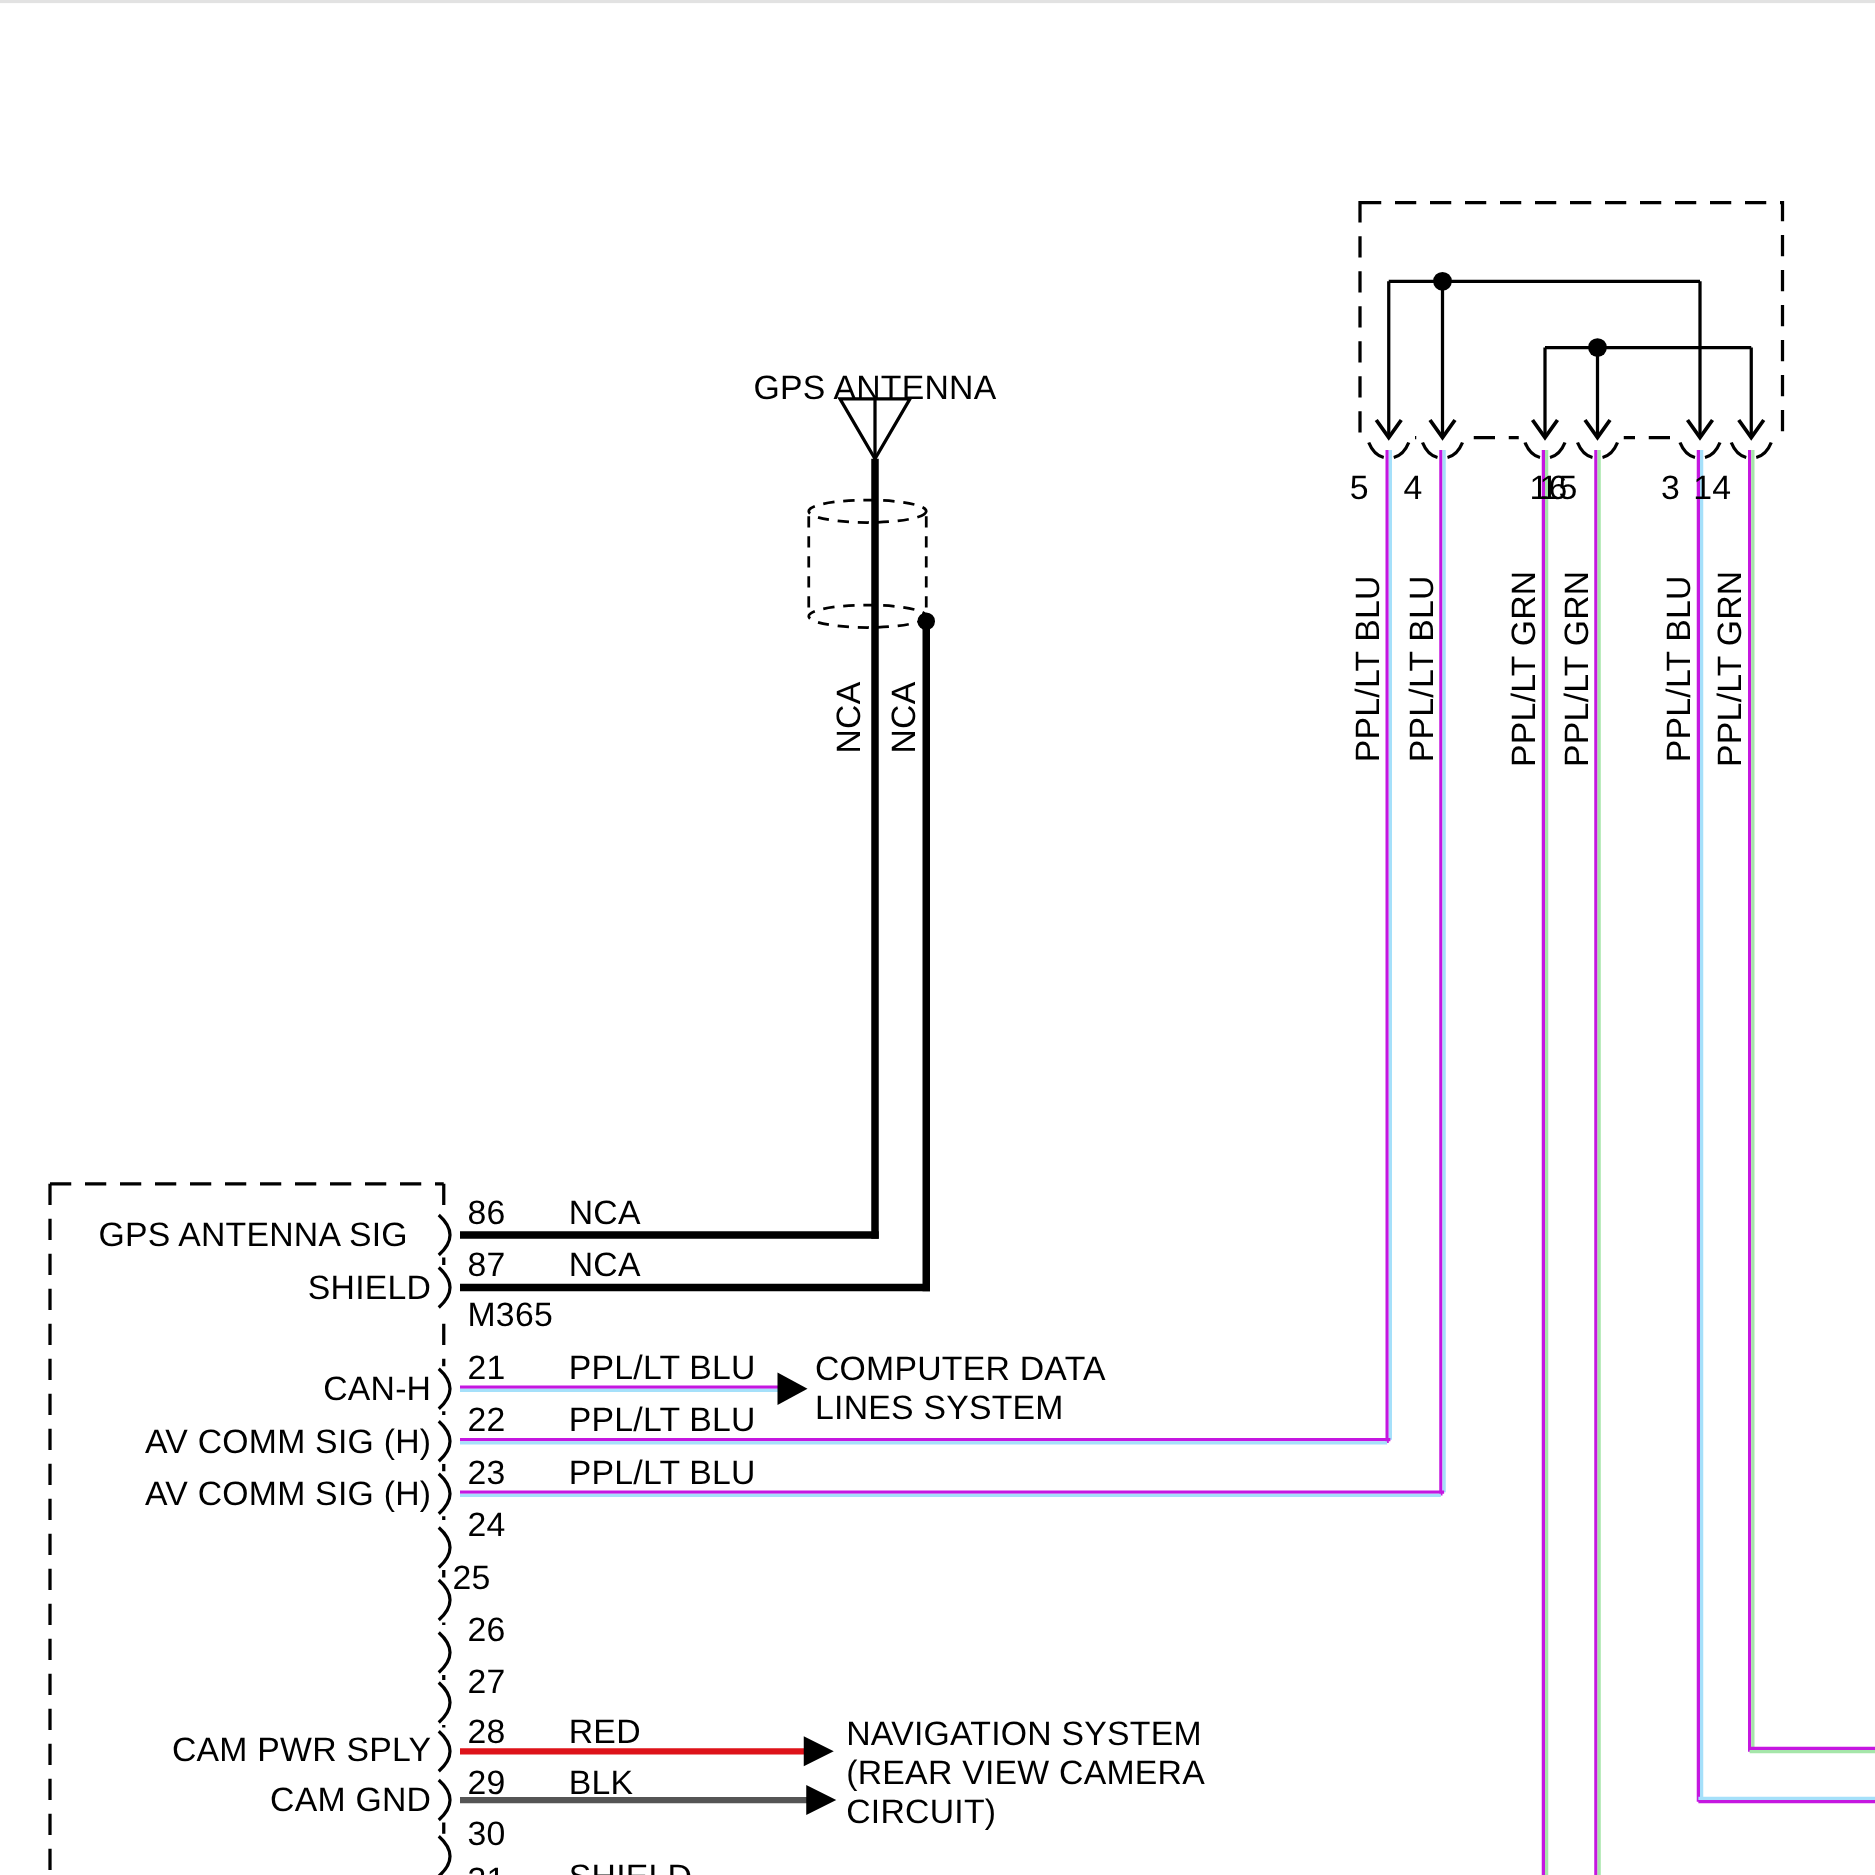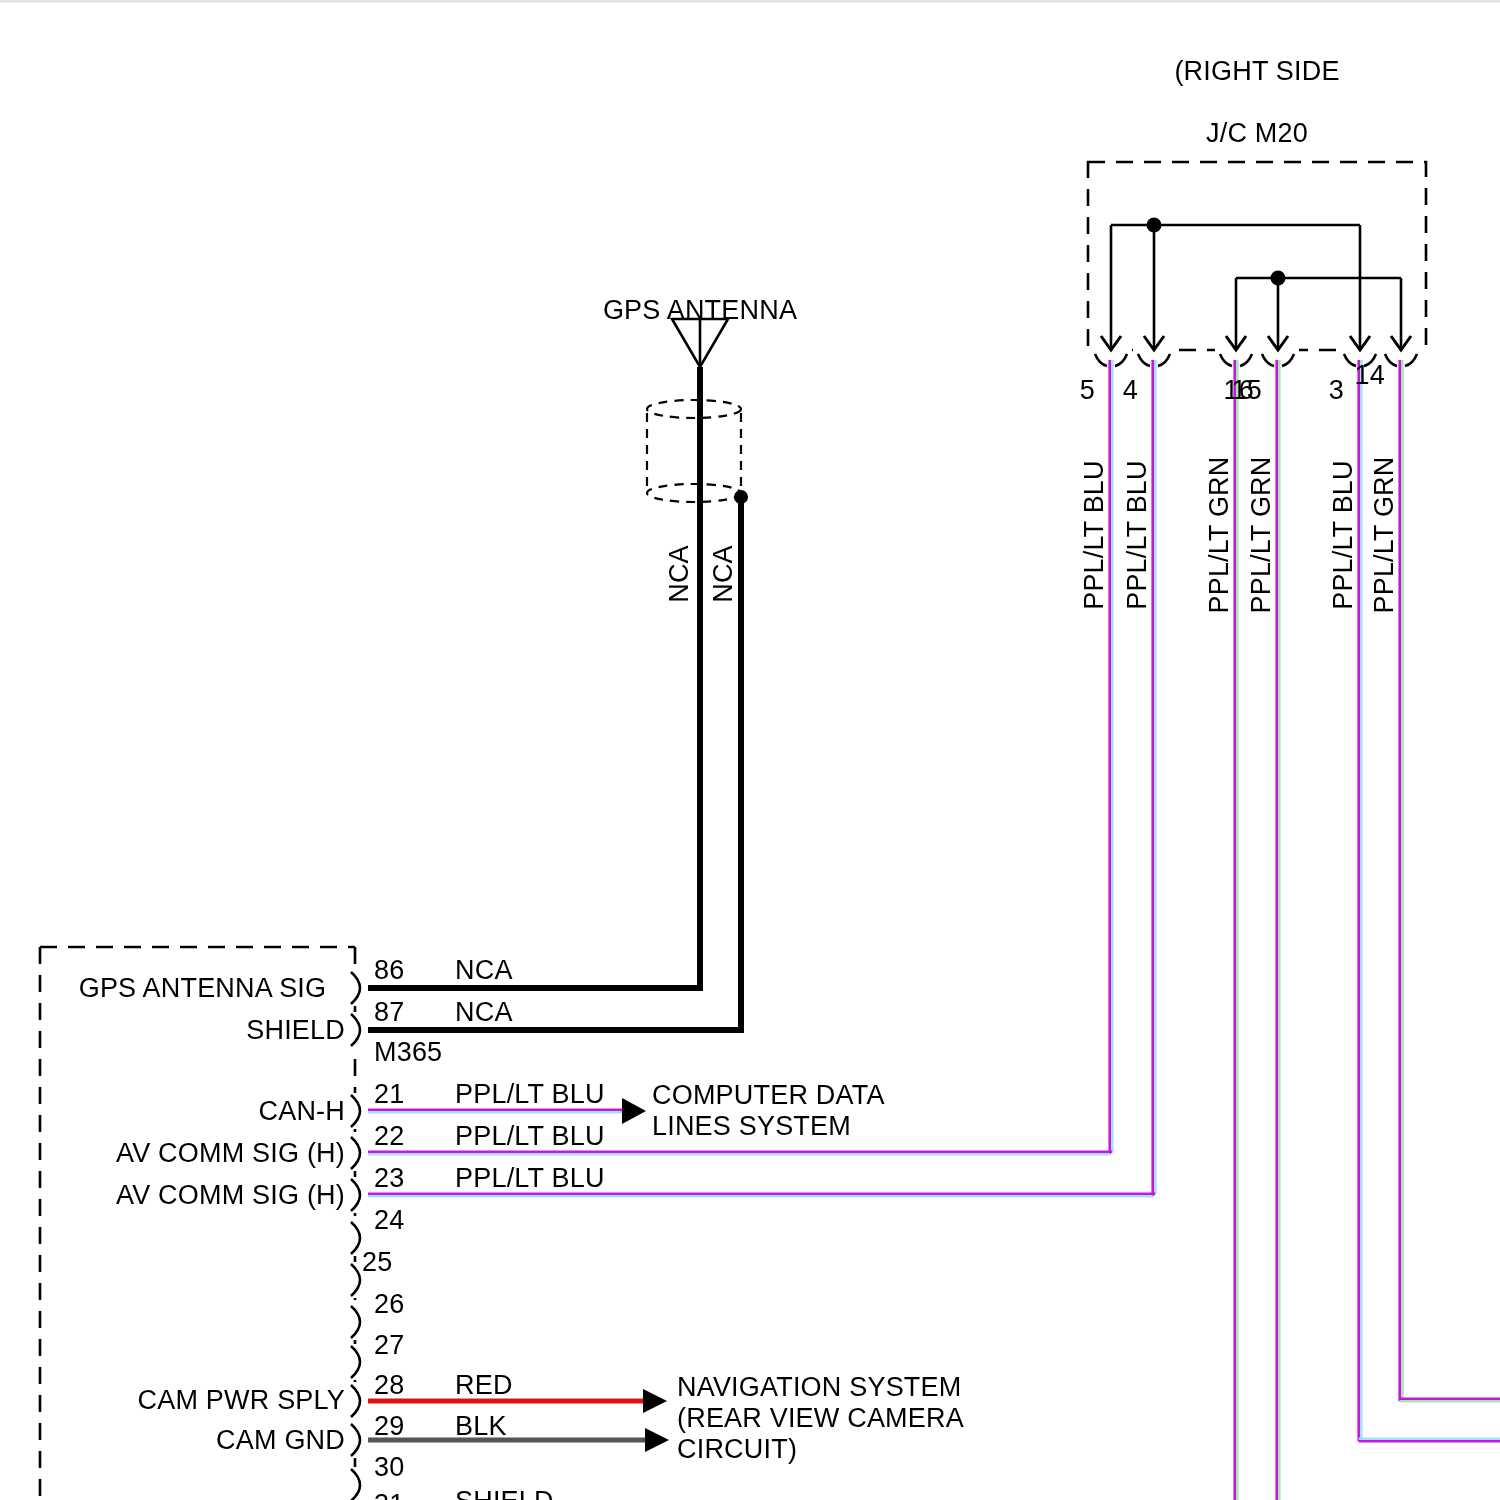--- a/index.html
+++ b/index.html
@@ -184,29 +184,27 @@
       <path d="M351,1306 Q369,1322 351,1338"></path>
       <path d="M351,1346 Q369,1362 351,1378"></path>
       <path d="M351,1385 Q369,1401 351,1417"></path>
       <path d="M351,1424 Q369,1440 351,1456"></path>
       <path d="M351,1469 Q369,1485 351,1501"></path>
       <path d="M351,1504 Q369,1520 351,1536"></path>
     </g>
   </g>
 </svg>
 
-  <div class="t c" style="left:1088px; top:57px;  width:338px;">(RIGHT SIDE</div>
-  <div class="t c" style="left:1088px; top:119px; width:338px;">J/C M20</div>
 
   <div class="t r" style="left:1035px; top:376px; width:60px;">5</div>
   <div class="t r" style="left:1078px; top:376px; width:60px;">4</div>
   <div class="t r" style="left:1194px; top:376px; width:60px;">16</div>
   <div class="t r" style="left:1202px; top:376px; width:60px;">15</div>
   <div class="t r" style="left:1284px; top:376px; width:60px;">3</div>
-  <div class="t r" style="left:1325px; top:361px; width:60px;">14</div>
+  <div class="t r" style="left:1325px; top:376px; width:60px;">14</div>
 
   <div class="t vlabel" style="left:974px;  top:521px;">PPL/LT BLU</div>
   <div class="t vlabel" style="left:1017px; top:521px;">PPL/LT BLU</div>
   <div class="t vlabel" style="left:1099px; top:521px;">PPL/LT GRN</div>
   <div class="t vlabel" style="left:1141px; top:521px;">PPL/LT GRN</div>
   <div class="t vlabel" style="left:1223px; top:521px;">PPL/LT BLU</div>
   <div class="t vlabel" style="left:1264px; top:521px;">PPL/LT GRN</div>
 
   <div class="t c" style="left:550px; top:286px; width:300px;margin-top:10px;">GPS ANTENNA</div>
   <div class="t vsmall" style="left:629px; top:560px;">NCA</div>

